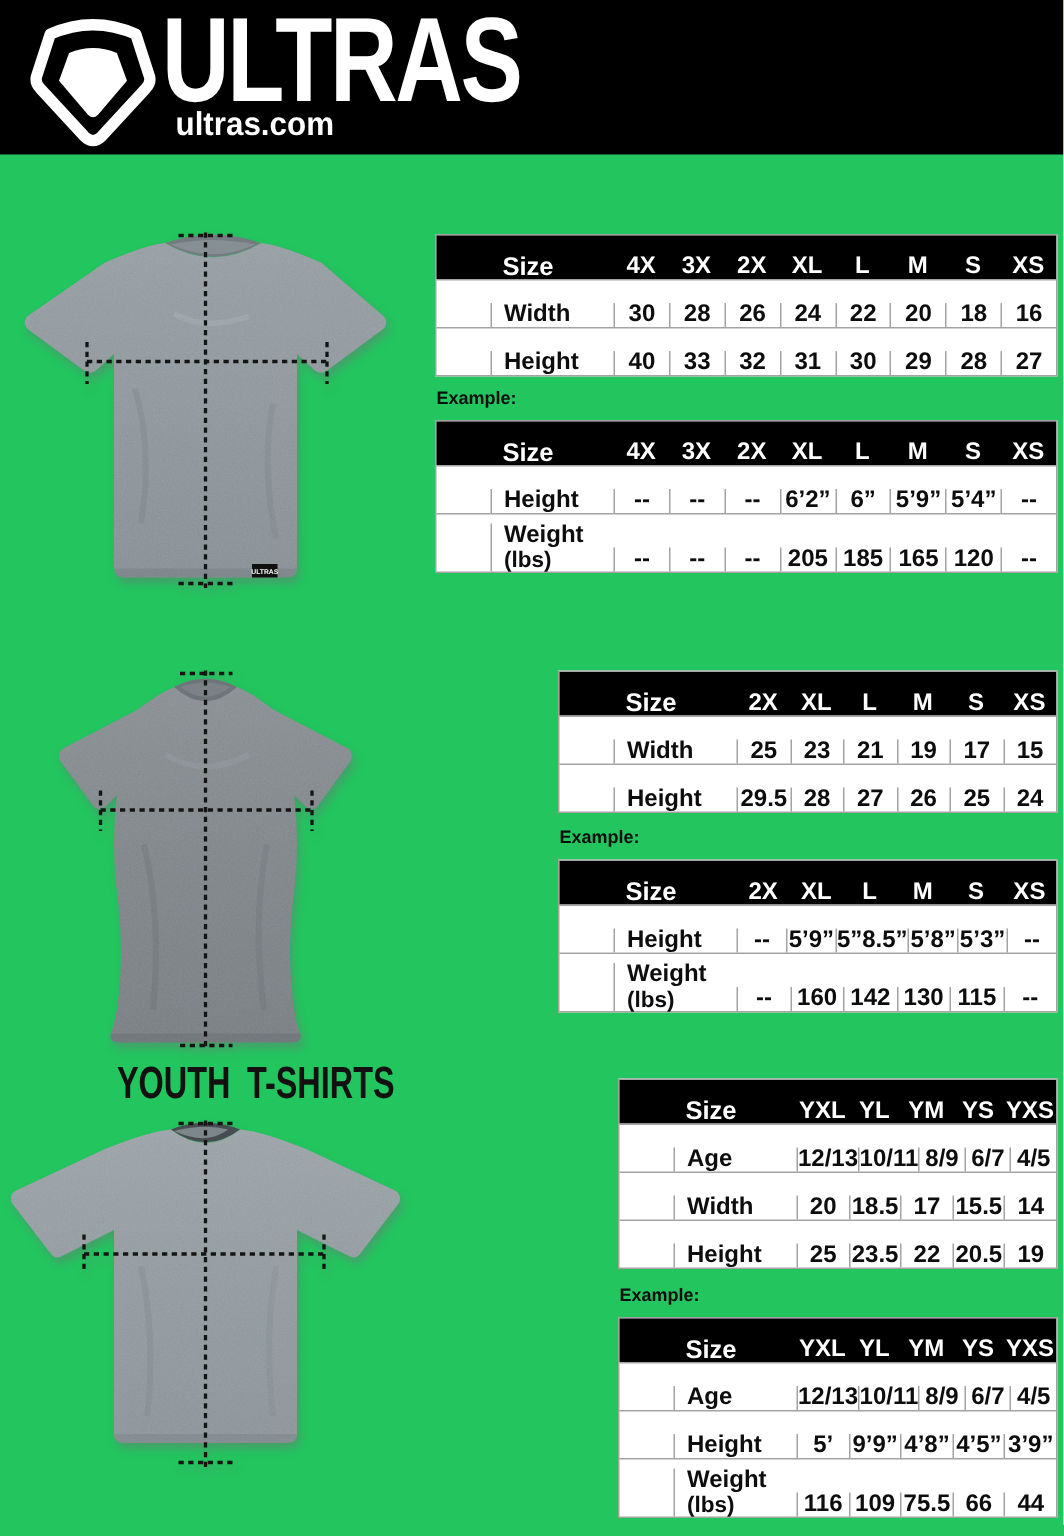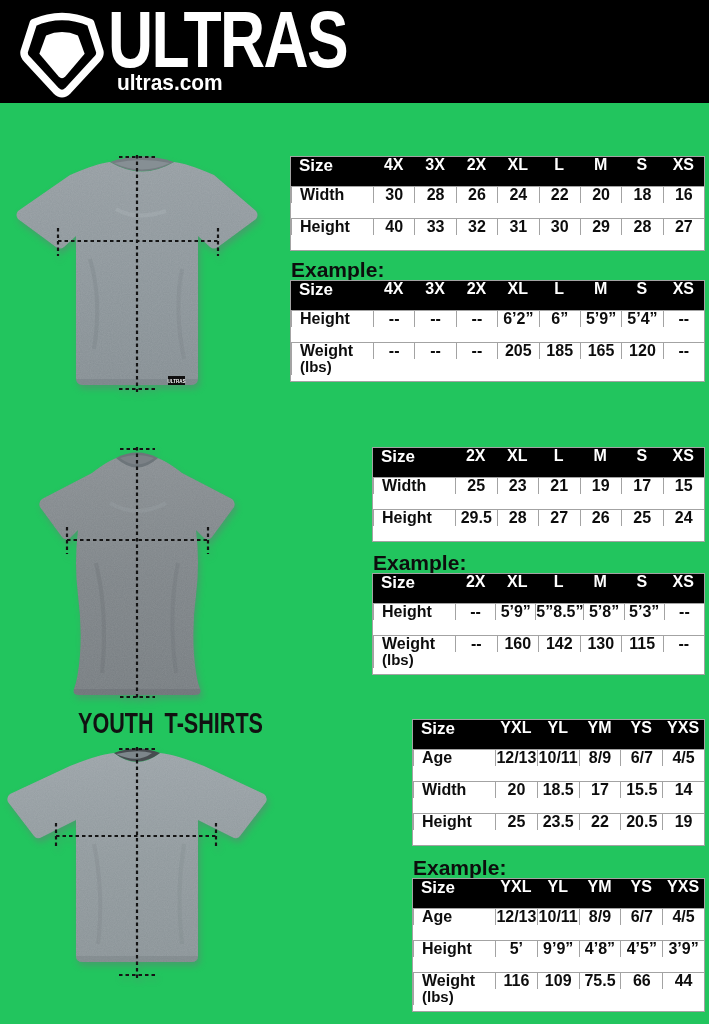--- a/index.html
+++ b/index.html
@@ -18,32 +18,32 @@
   .sec-title{position:absolute;text-align:center;font-size:30px;font-weight:bold;color:#111;
              white-space:nowrap;}
   .sec-title > span{display:inline-block;transform:scaleX(0.72);transform-origin:center;
                     word-spacing:7px;letter-spacing:0px;}
 
   
   .shirt{position:absolute;filter:drop-shadow(2px 4px 3px rgba(110,116,122,0.45));}
 
   
   .sizetable{position:absolute;background:#fff;border:1px solid #a3a3a3;box-sizing:border-box;}
-  .trow{display:flex;align-items:flex-start;height:31px;border-top:1px solid #a3a3a3;}
+  .trow{display:flex;align-items:flex-end;height:31px;border-top:1px solid #a3a3a3;padding-left:36px;}
   .trow.thead{height:29px;background:#000;color:#fff;border-top:none;}
   .trow.two-line{height:38px;}
   .tcell{flex:1;display:flex;flex-direction:column;align-items:center;justify-content:center;
          font-weight:bold;font-size:16px;border-left:1px solid #a3a3a3;line-height:1.02;}
   .thead .tcell{border-left:none;}
   .tcell.labelcol{flex:0 0 82px;align-items:flex-start;padding-left:8px;box-sizing:border-box;}
   .tcell.small{font-size:16px;}
   .lab-sub{font-size:15px;}
   .thead .tcell.labelcol{font-size:17px;}
 
-  .example-label{position:absolute;font-size:21px;font-weight:bold;color:#0d0d0d;}
+  .example-label{position:absolute;font-size:12px;font-weight:bold;color:#0d0d0d;}
 </style>
 </head>
 <body>
 
 <div id="page">
 
   <div id="header">
     <svg id="logo" width="84" height="94" viewBox="0 0 100 112">
       <path d="M16,20 Q50,5 84,20 L95,54 Q96,59 92,63 L57,101 Q50,108 43,101 L8,63 Q4,59 5,54 Z" fill="none" stroke="#ffffff" stroke-width="9" stroke-linejoin="round"></path>
       <path d="M31,35 Q50,27 69,35 L77,57 L54,84 Q50,88 46,84 L23,57 Z" fill="#ffffff"></path>

